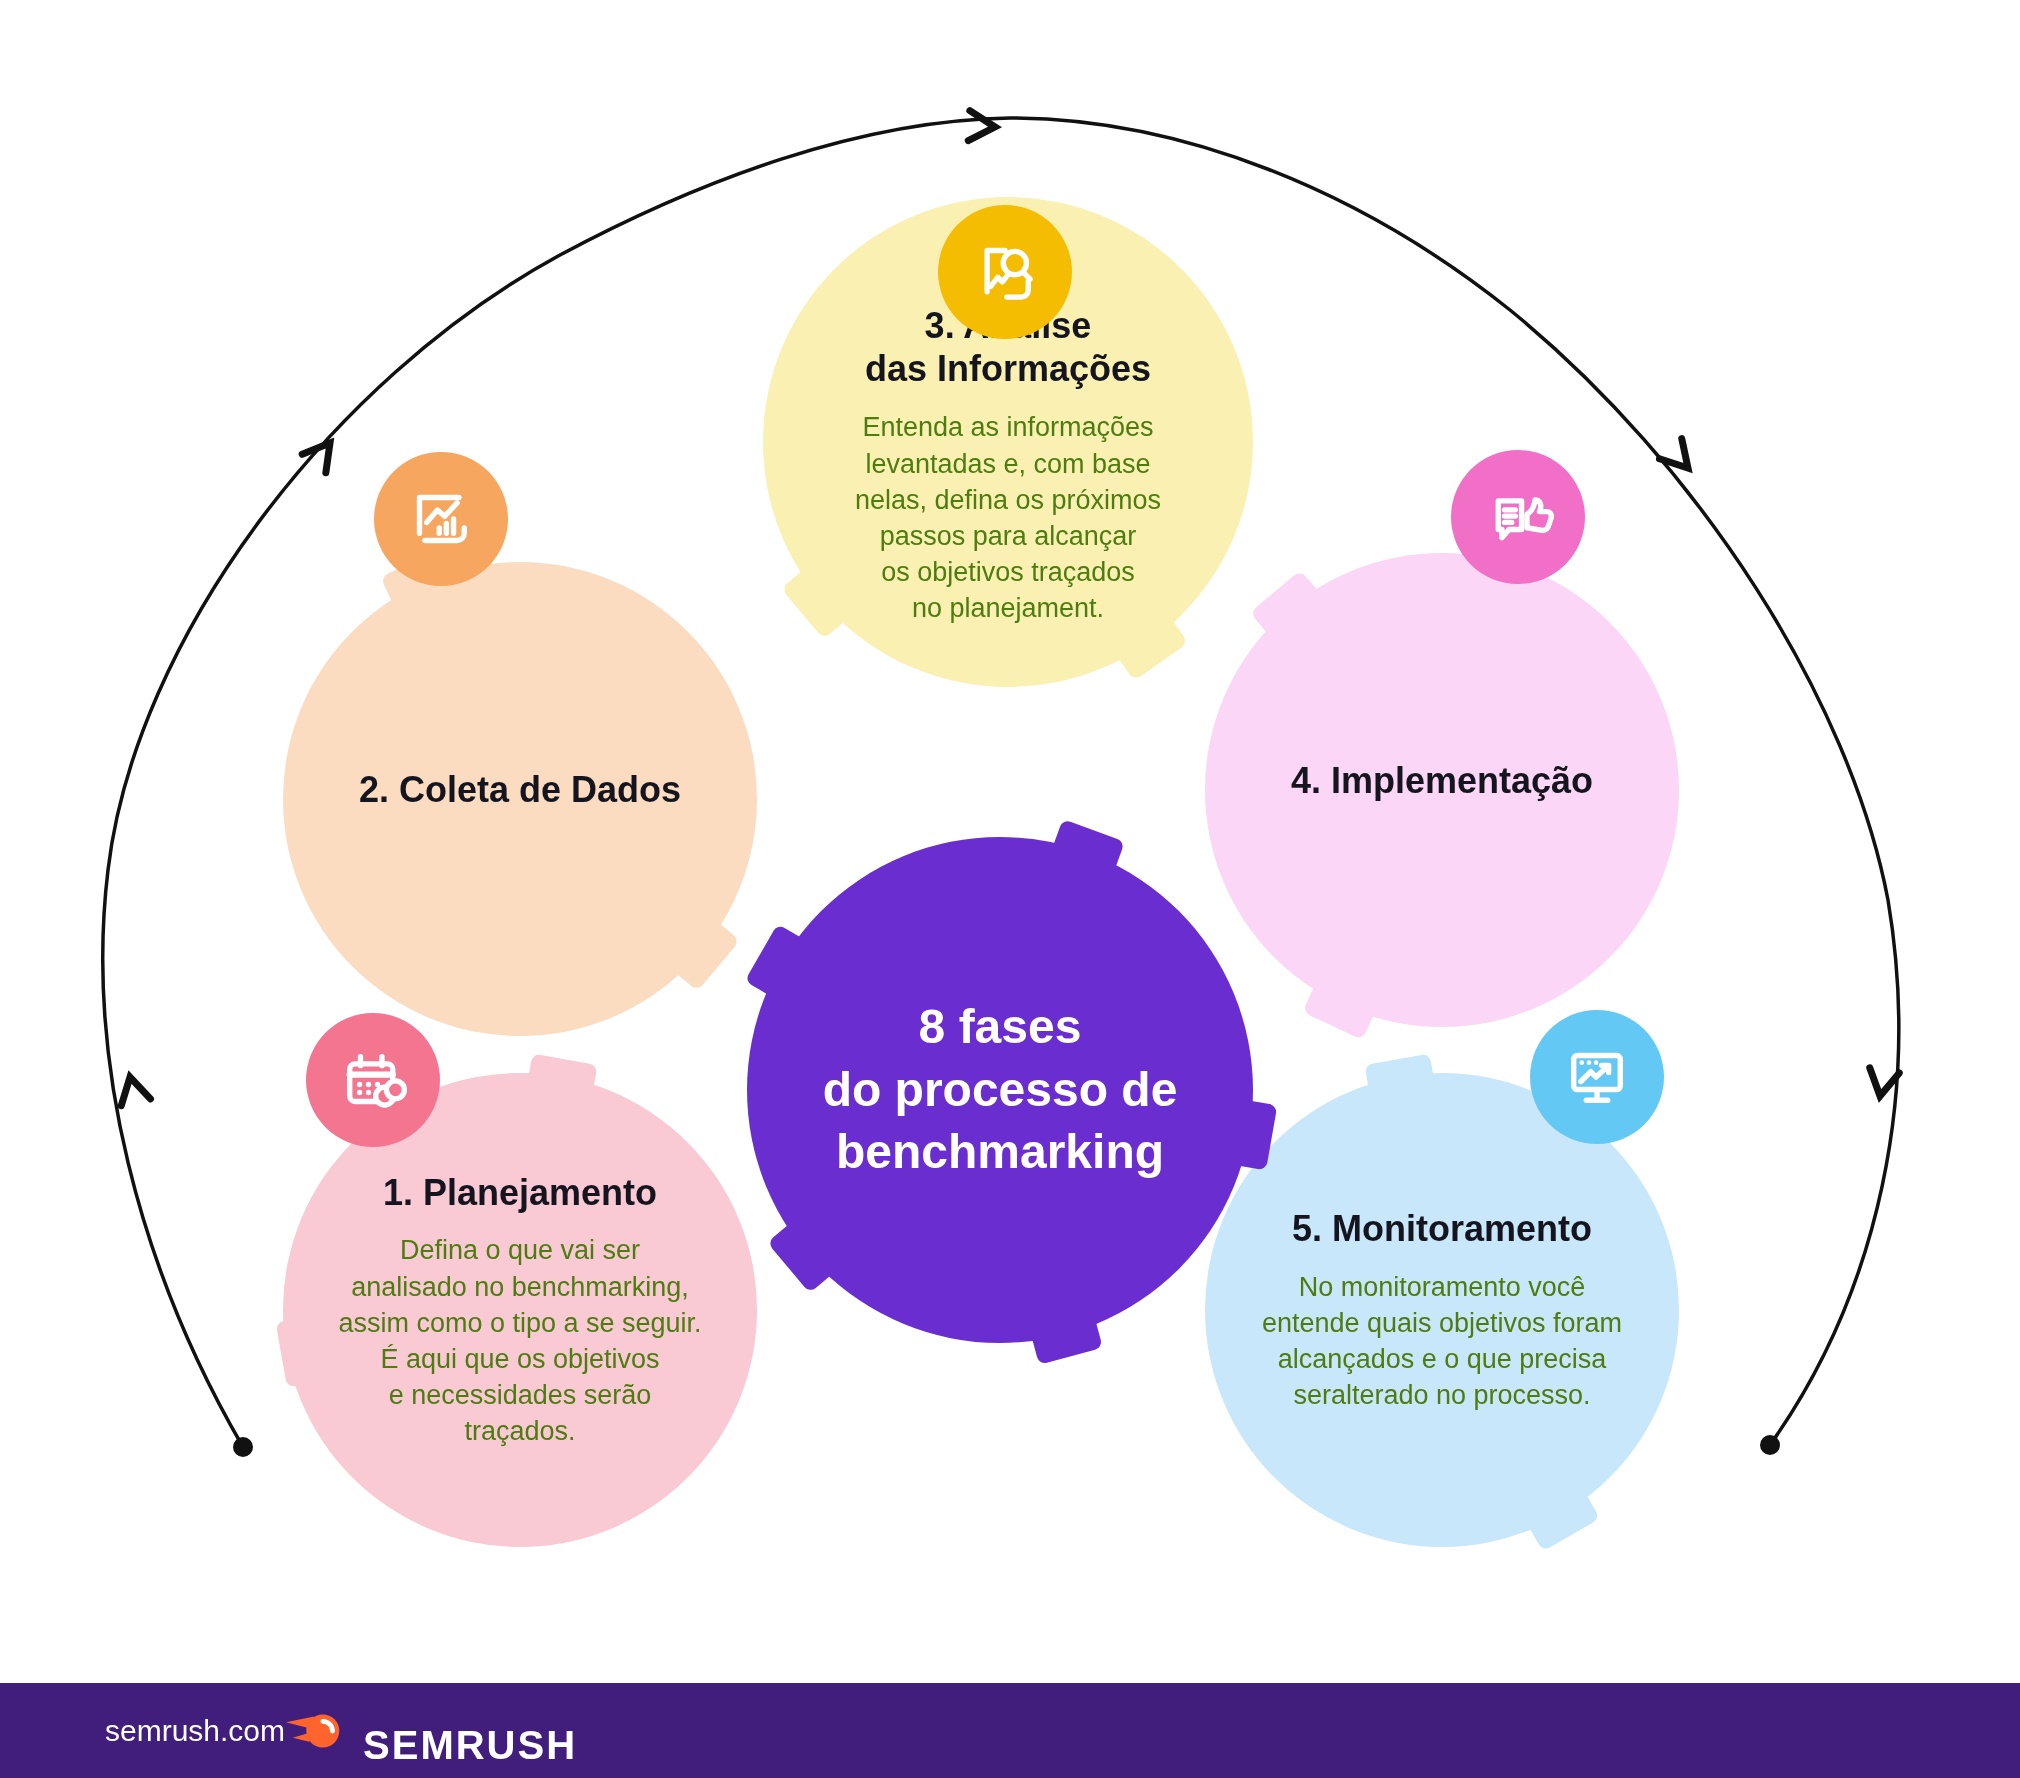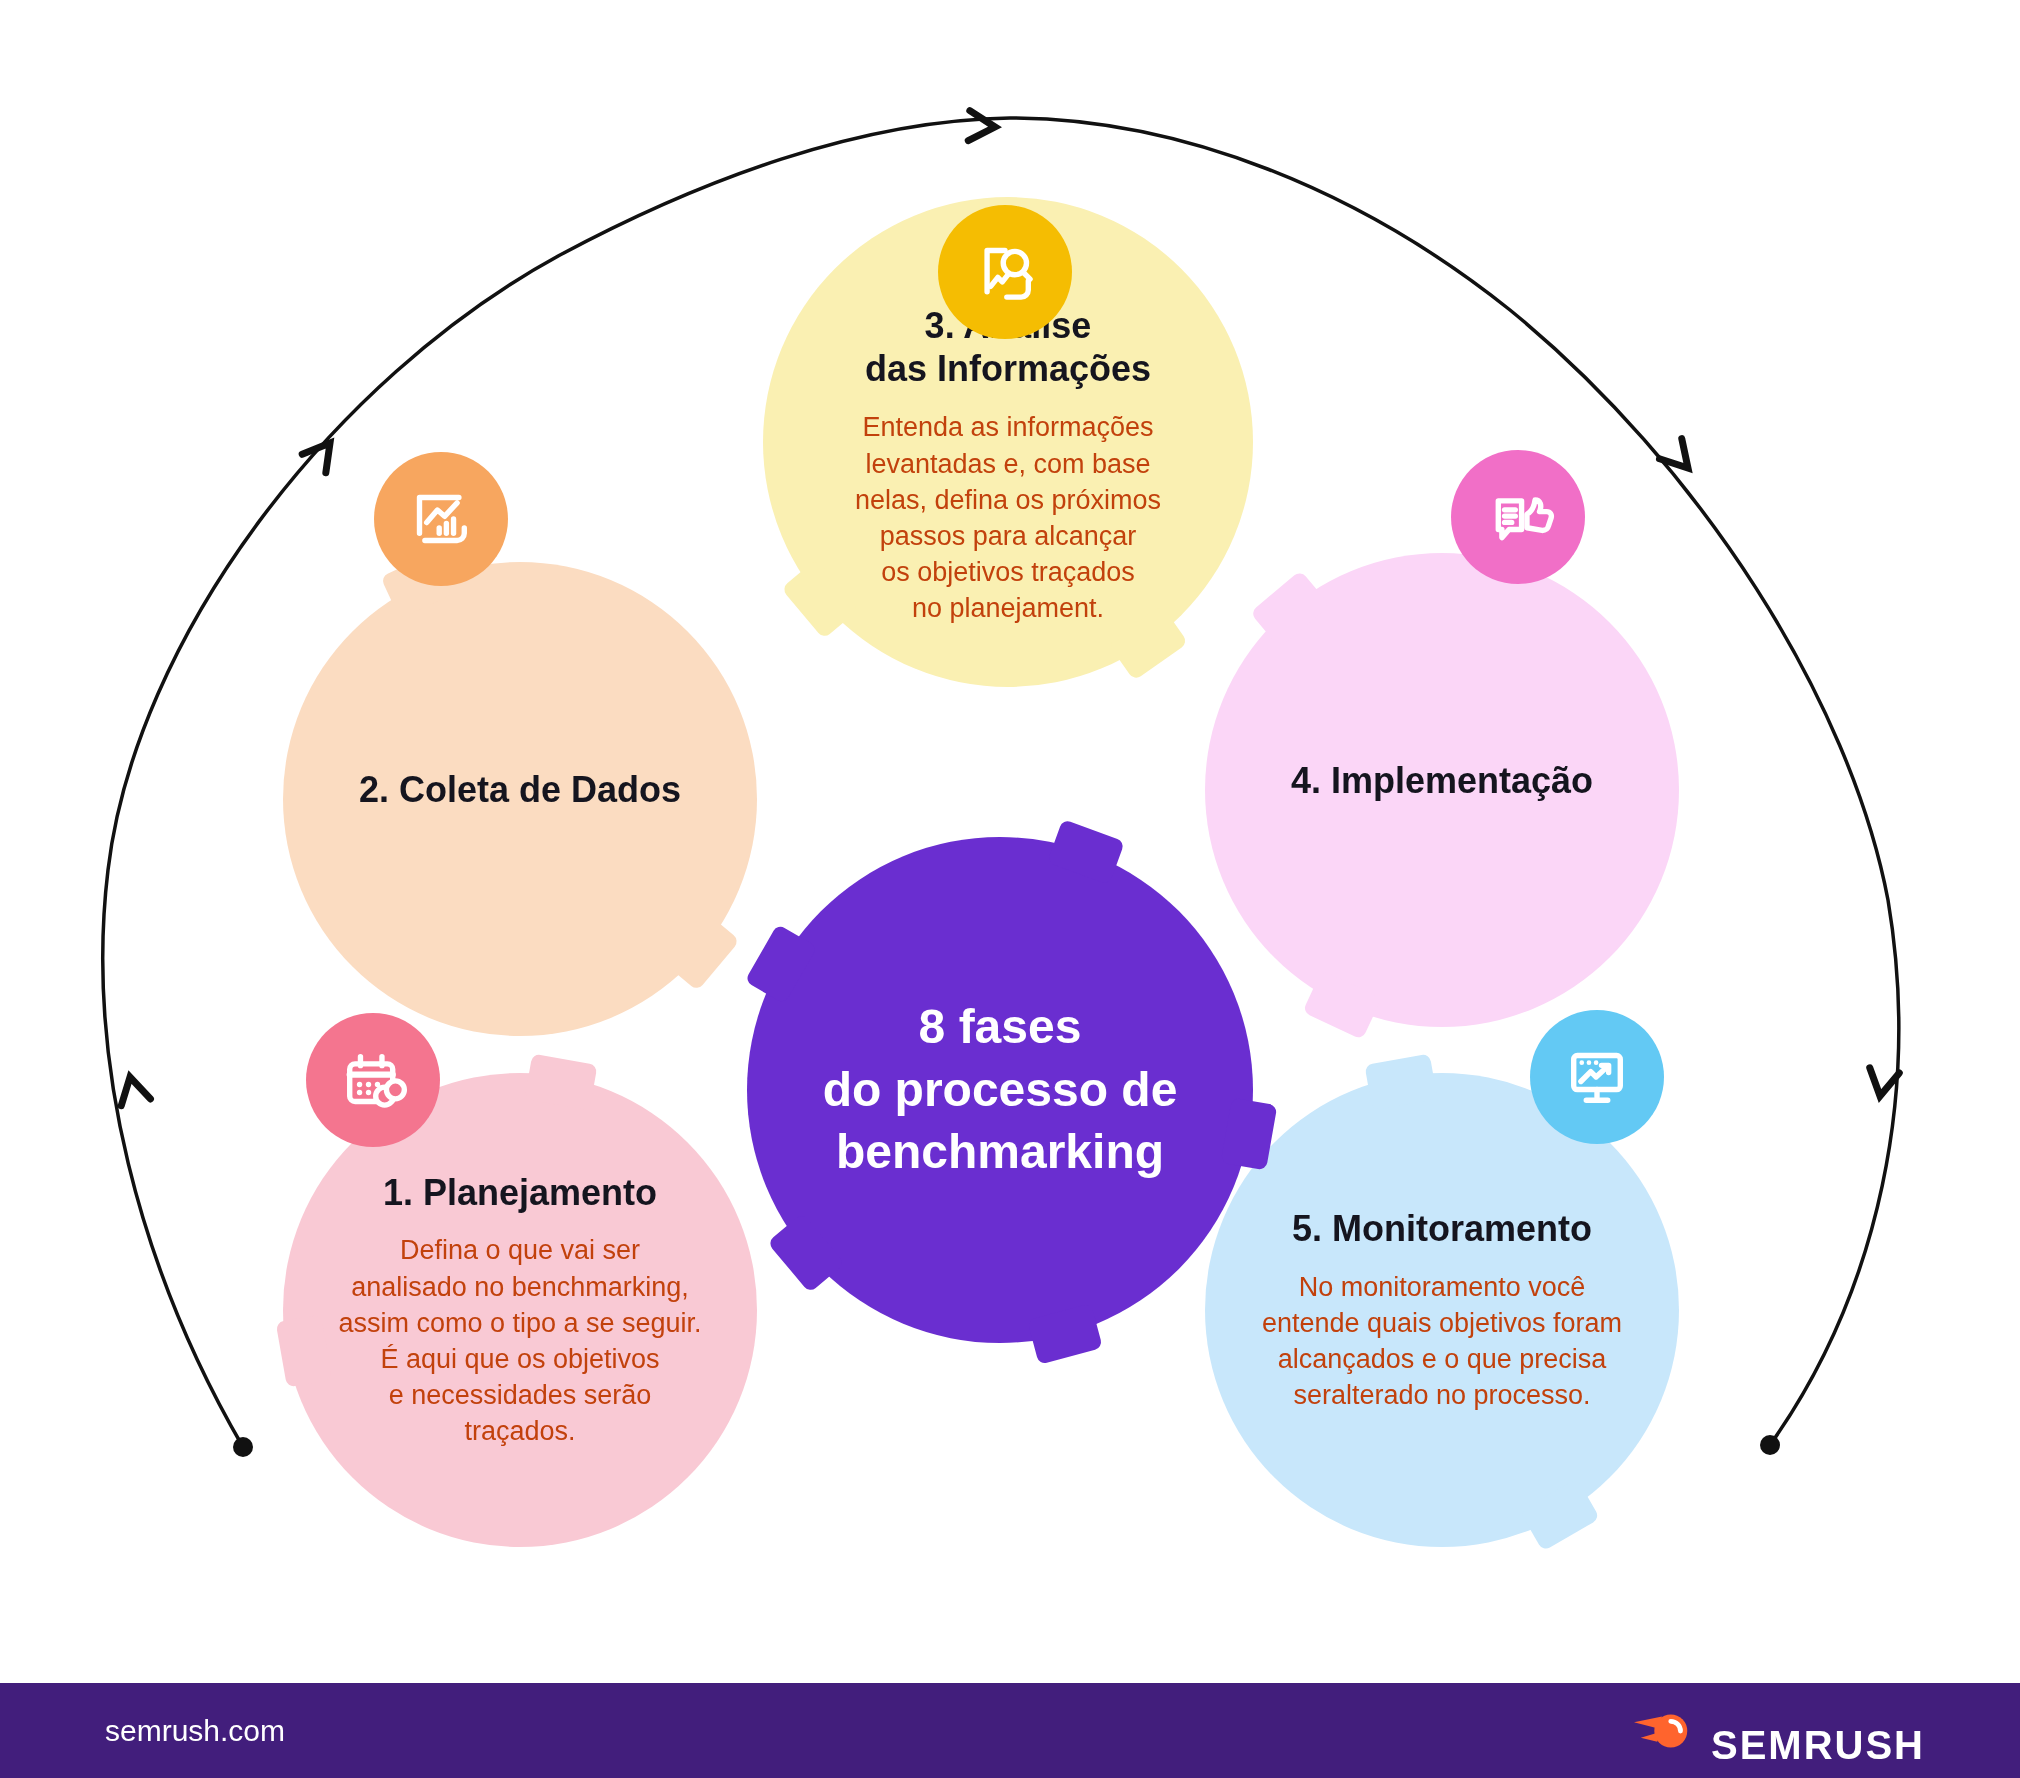--- a/index.html
+++ b/index.html
@@ -8,25 +8,25 @@
   #arc-layer{position:absolute;left:0;top:0;z-index:1;}
   .phase{position:absolute;z-index:2;}
   .bubble{position:absolute;left:0;top:0;width:100%;height:100%;border-radius:50%;}
   .tab{position:absolute;width:66px;height:46px;border-radius:8px;}
   .badge{position:absolute;width:134px;height:134px;border-radius:50%;z-index:4;
          display:flex;align-items:center;justify-content:center;}
   .badge svg{width:86px;height:86px;}
   .ptext{position:absolute;left:0;top:0;width:100%;height:100%;display:flex;flex-direction:column;
          align-items:center;justify-content:center;text-align:center;z-index:3;}
   .ptext h3{margin:0 0 18px 0;font-size:36px;font-weight:bold;line-height:1.22;white-space:pre-line;color:#15151F;}
-  .ptext p{margin:0;font-size:27px;line-height:1.34;white-space:pre-line;color:#c2410c;}
+  .ptext p{margin:0;font-size:27px;line-height:1.34;white-space:pre-line;color:#4d7c0f;}
   #center-circle{position:absolute;z-index:5;}
   #center-circle .ptext h2{margin:0;font-size:48px;font-weight:bold;color:#fff;line-height:1.3;white-space:pre-line;}
   #footer{position:absolute;left:0;bottom:0;width:100%;height:95px;z-index:6;
-          display:flex;align-items:center;justify-content:space-between;}
+          display:flex;align-items:center;justify-content:flex-start;}
   #footer .site{color:#fff;font-size:30px;margin-left:105px;}
   #footer .brand{display:flex;align-items:center;margin-right:95px;gap:16px;}
   #footer .brand-name{color:#fff;font-size:40px;font-weight:bold;letter-spacing:2px;margin-top:30px;}
   .icon-wrap{display:flex;}
 </style>
 </head>
 <body>
 
 <div id="canvas">
 

